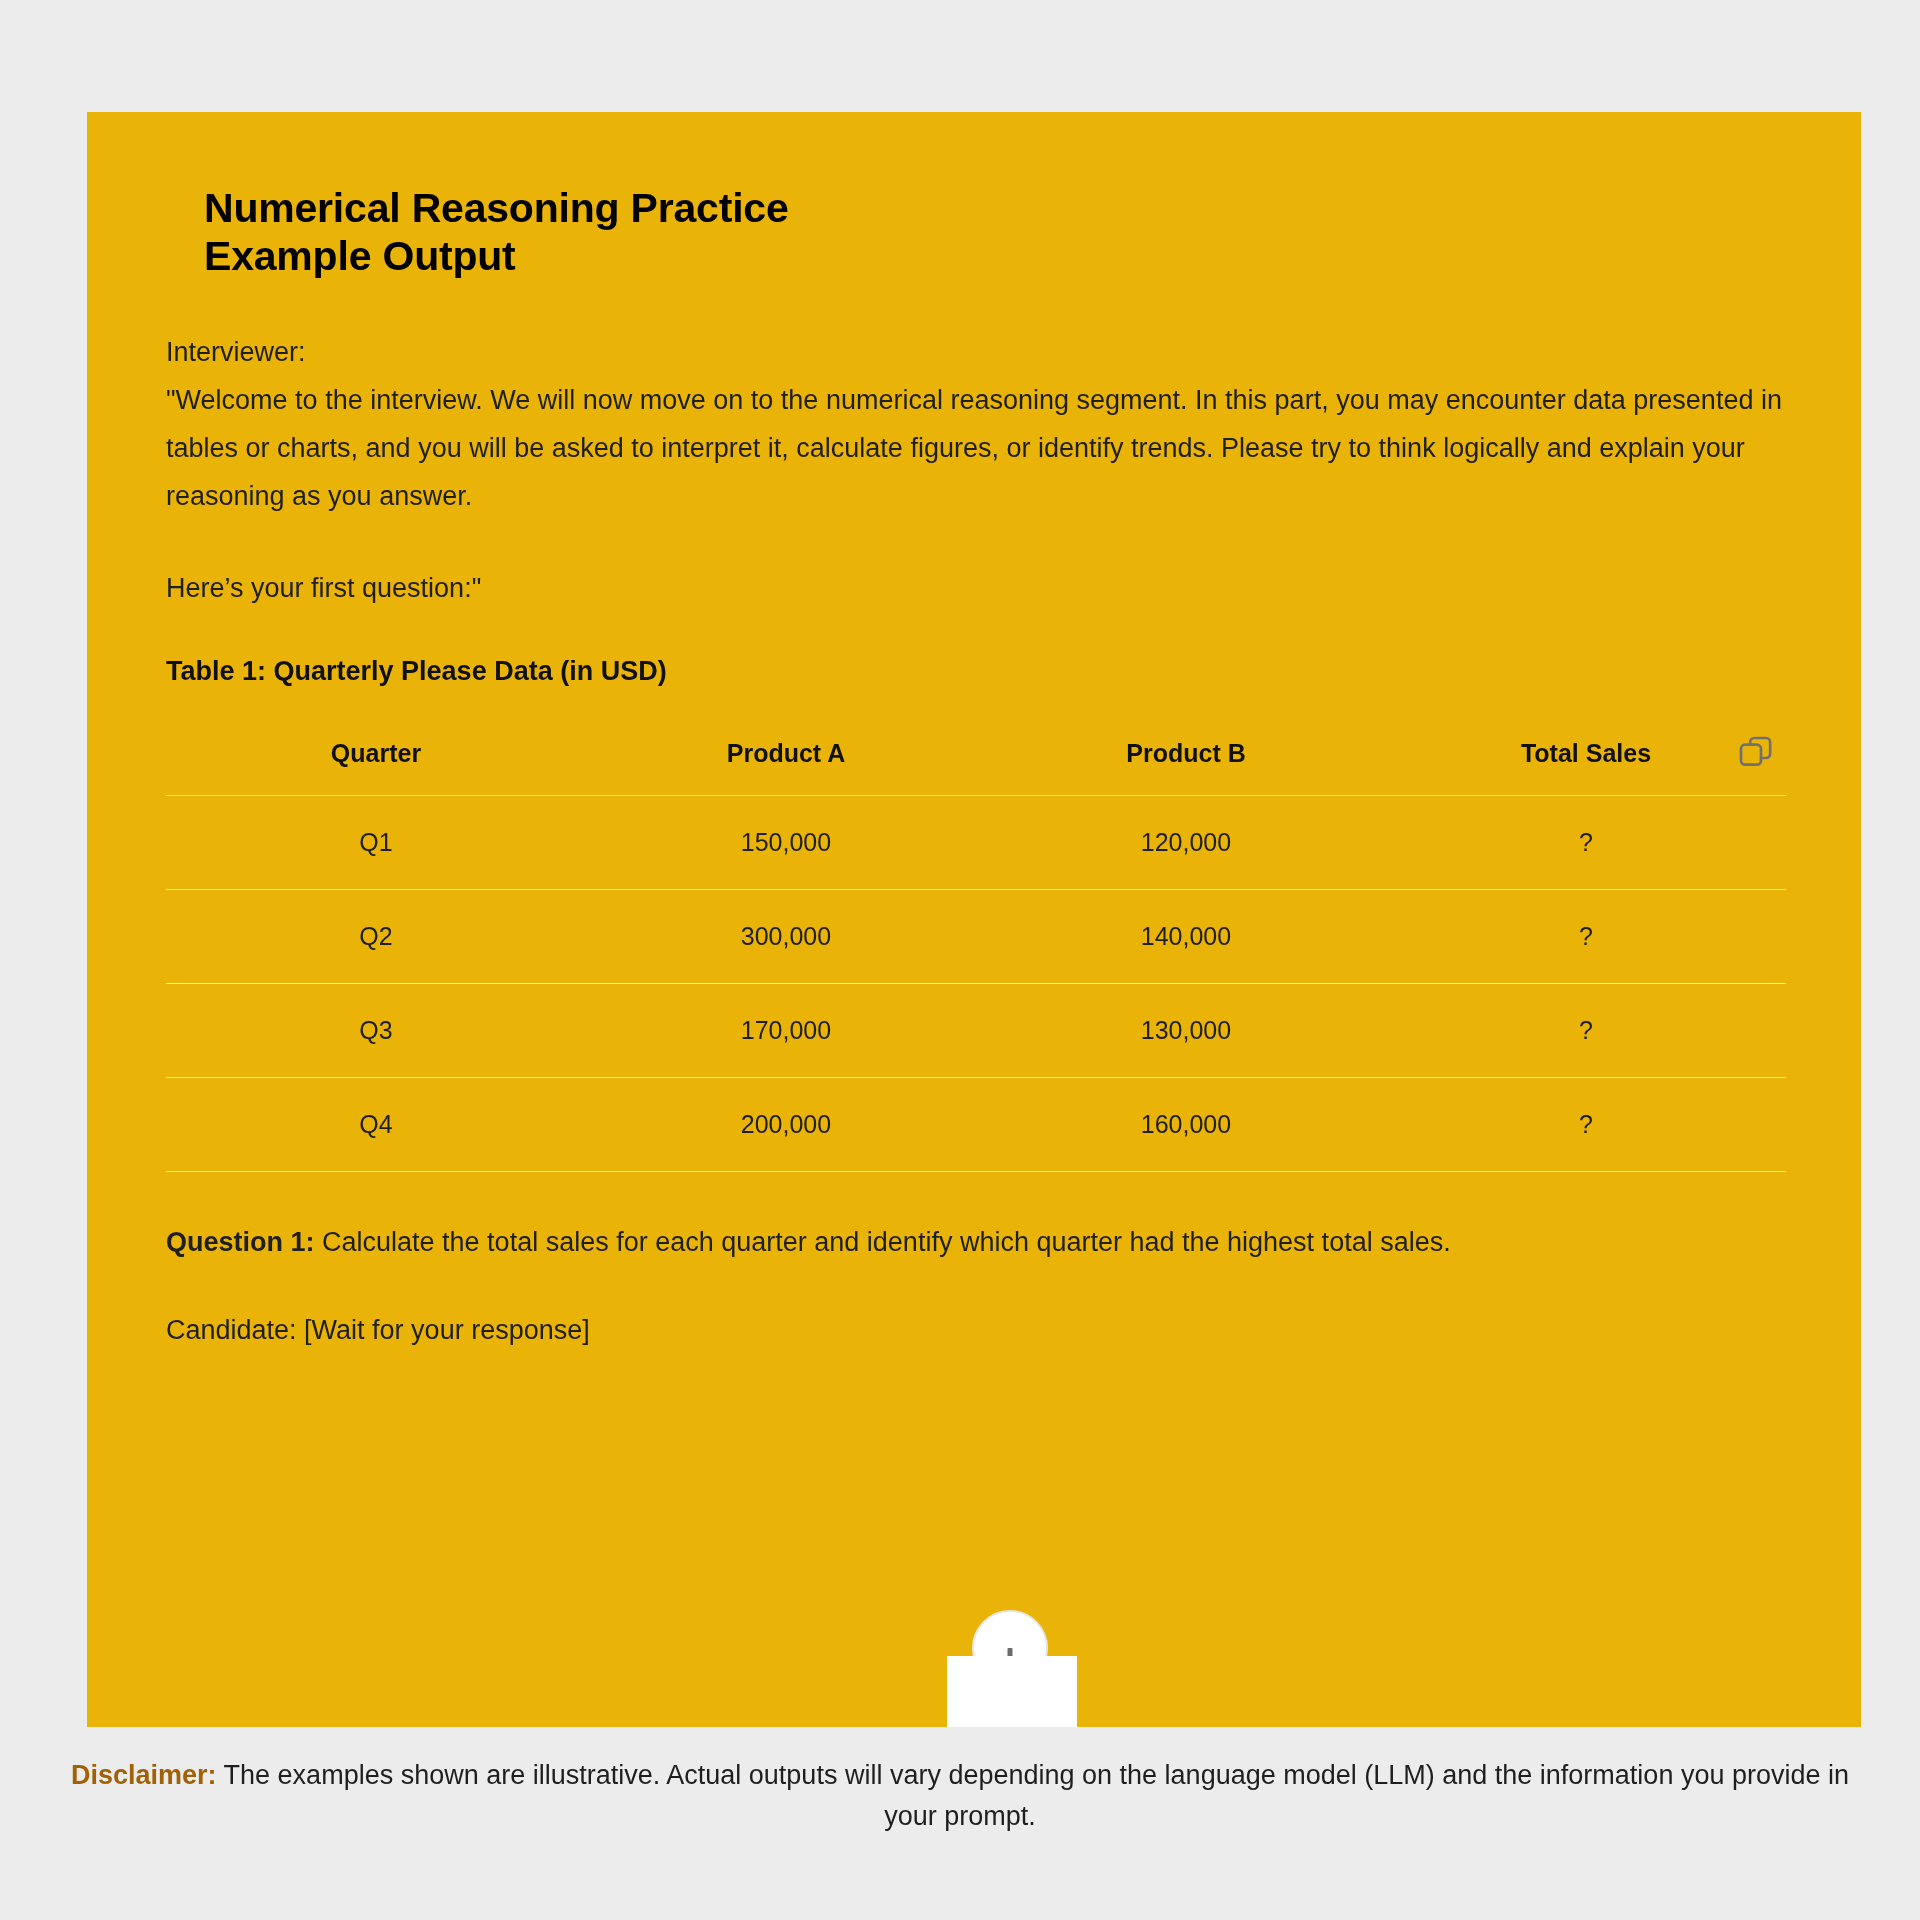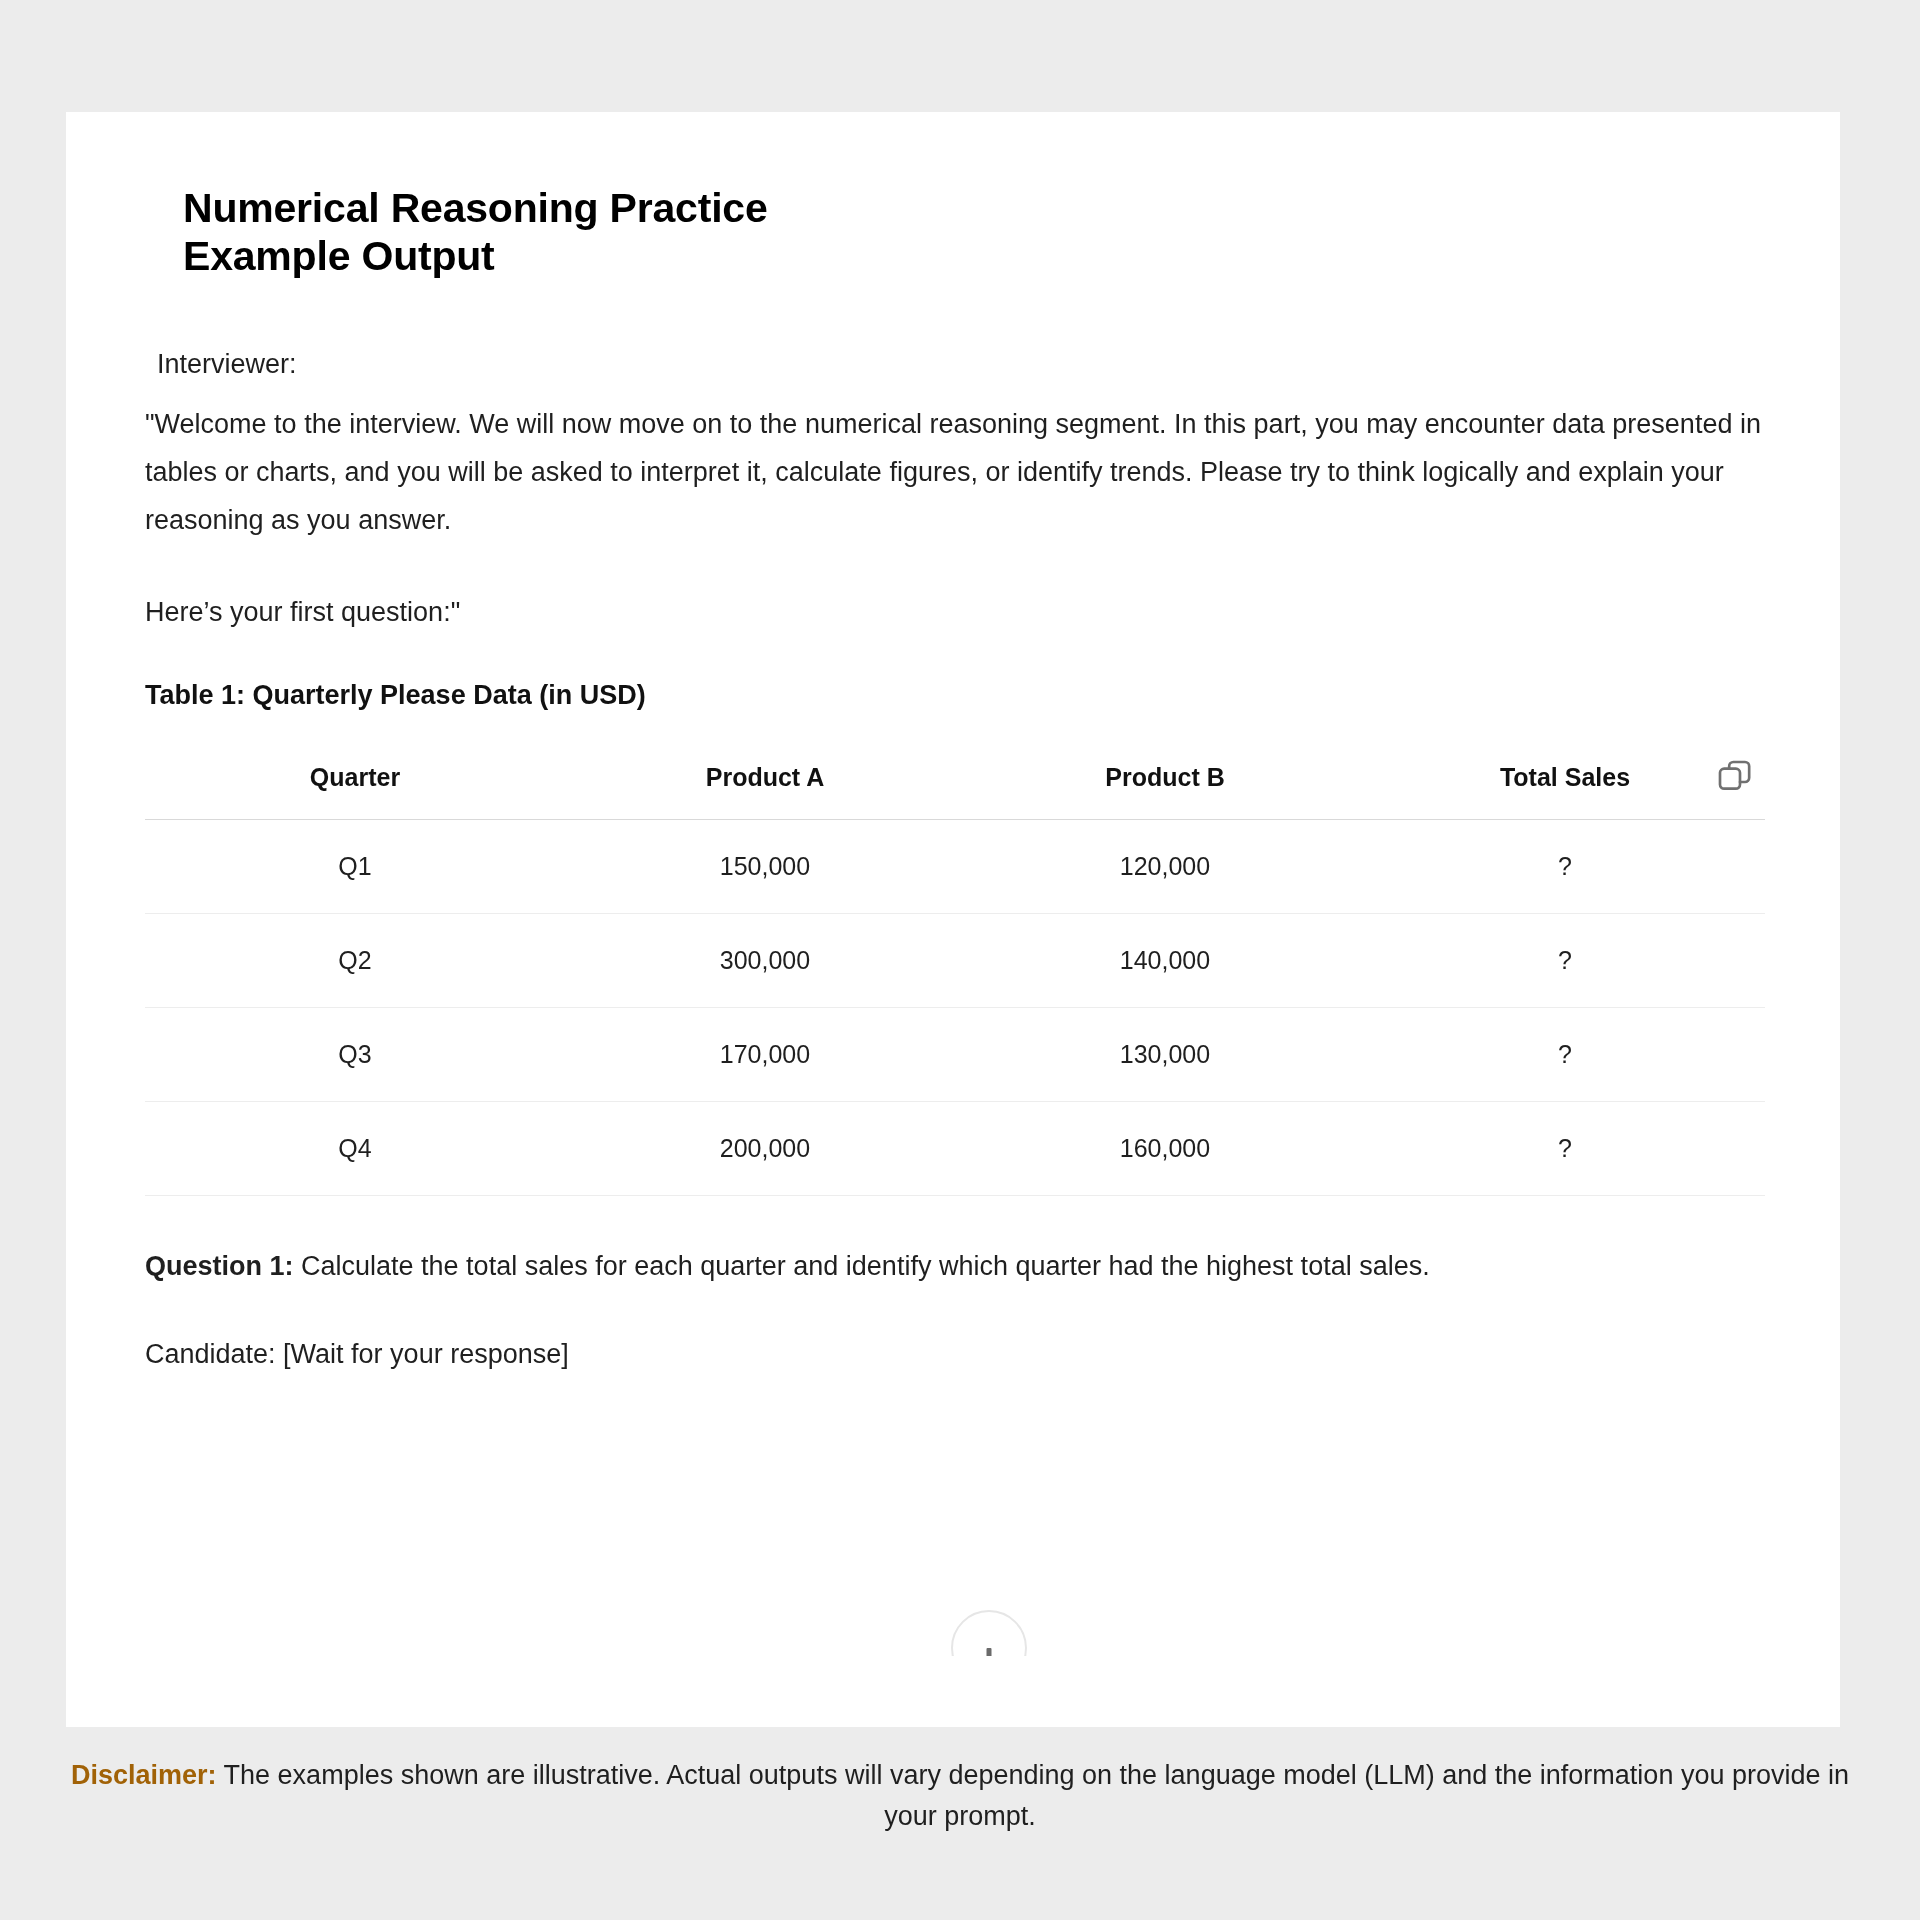--- a/index.html
+++ b/index.html
@@ -18,25 +18,25 @@
 
   .page {
     position: relative;
     width: 1920px;
     height: 1920px;
   }
 
   
   .card {
     position: absolute;
-    left: 66px;
+    left: 87px;
     top: 112px;
     width: 1774px;
     height: 1615px;
-    background: #ffffff;
+    background: #eab308;
     overflow: hidden;
     padding-left: 11px;
   }
 
   
   .title-block {
     position: absolute;
     left: 117px;
     top: 72px;
     width: 1400px;
@@ -63,21 +63,21 @@
     line-height: 1.78;
     color: #1f1f1f;
     margin: 0 0 44px 0;
     max-width: 1620px;
   }
   .para.tight { margin-bottom: 40px; }
   .speaker-label {
     font-size: 27px;
     line-height: 1.78;
     color: #1f1f1f;
-    margin: 12px;
+    margin: 0;
   }
   .para strong, .speaker-label strong { font-weight: bold; }
 
   .table-caption {
     font-size: 27px;
     font-weight: bold;
     color: #111111;
     margin: 0 0 40px 0;
   }
 

